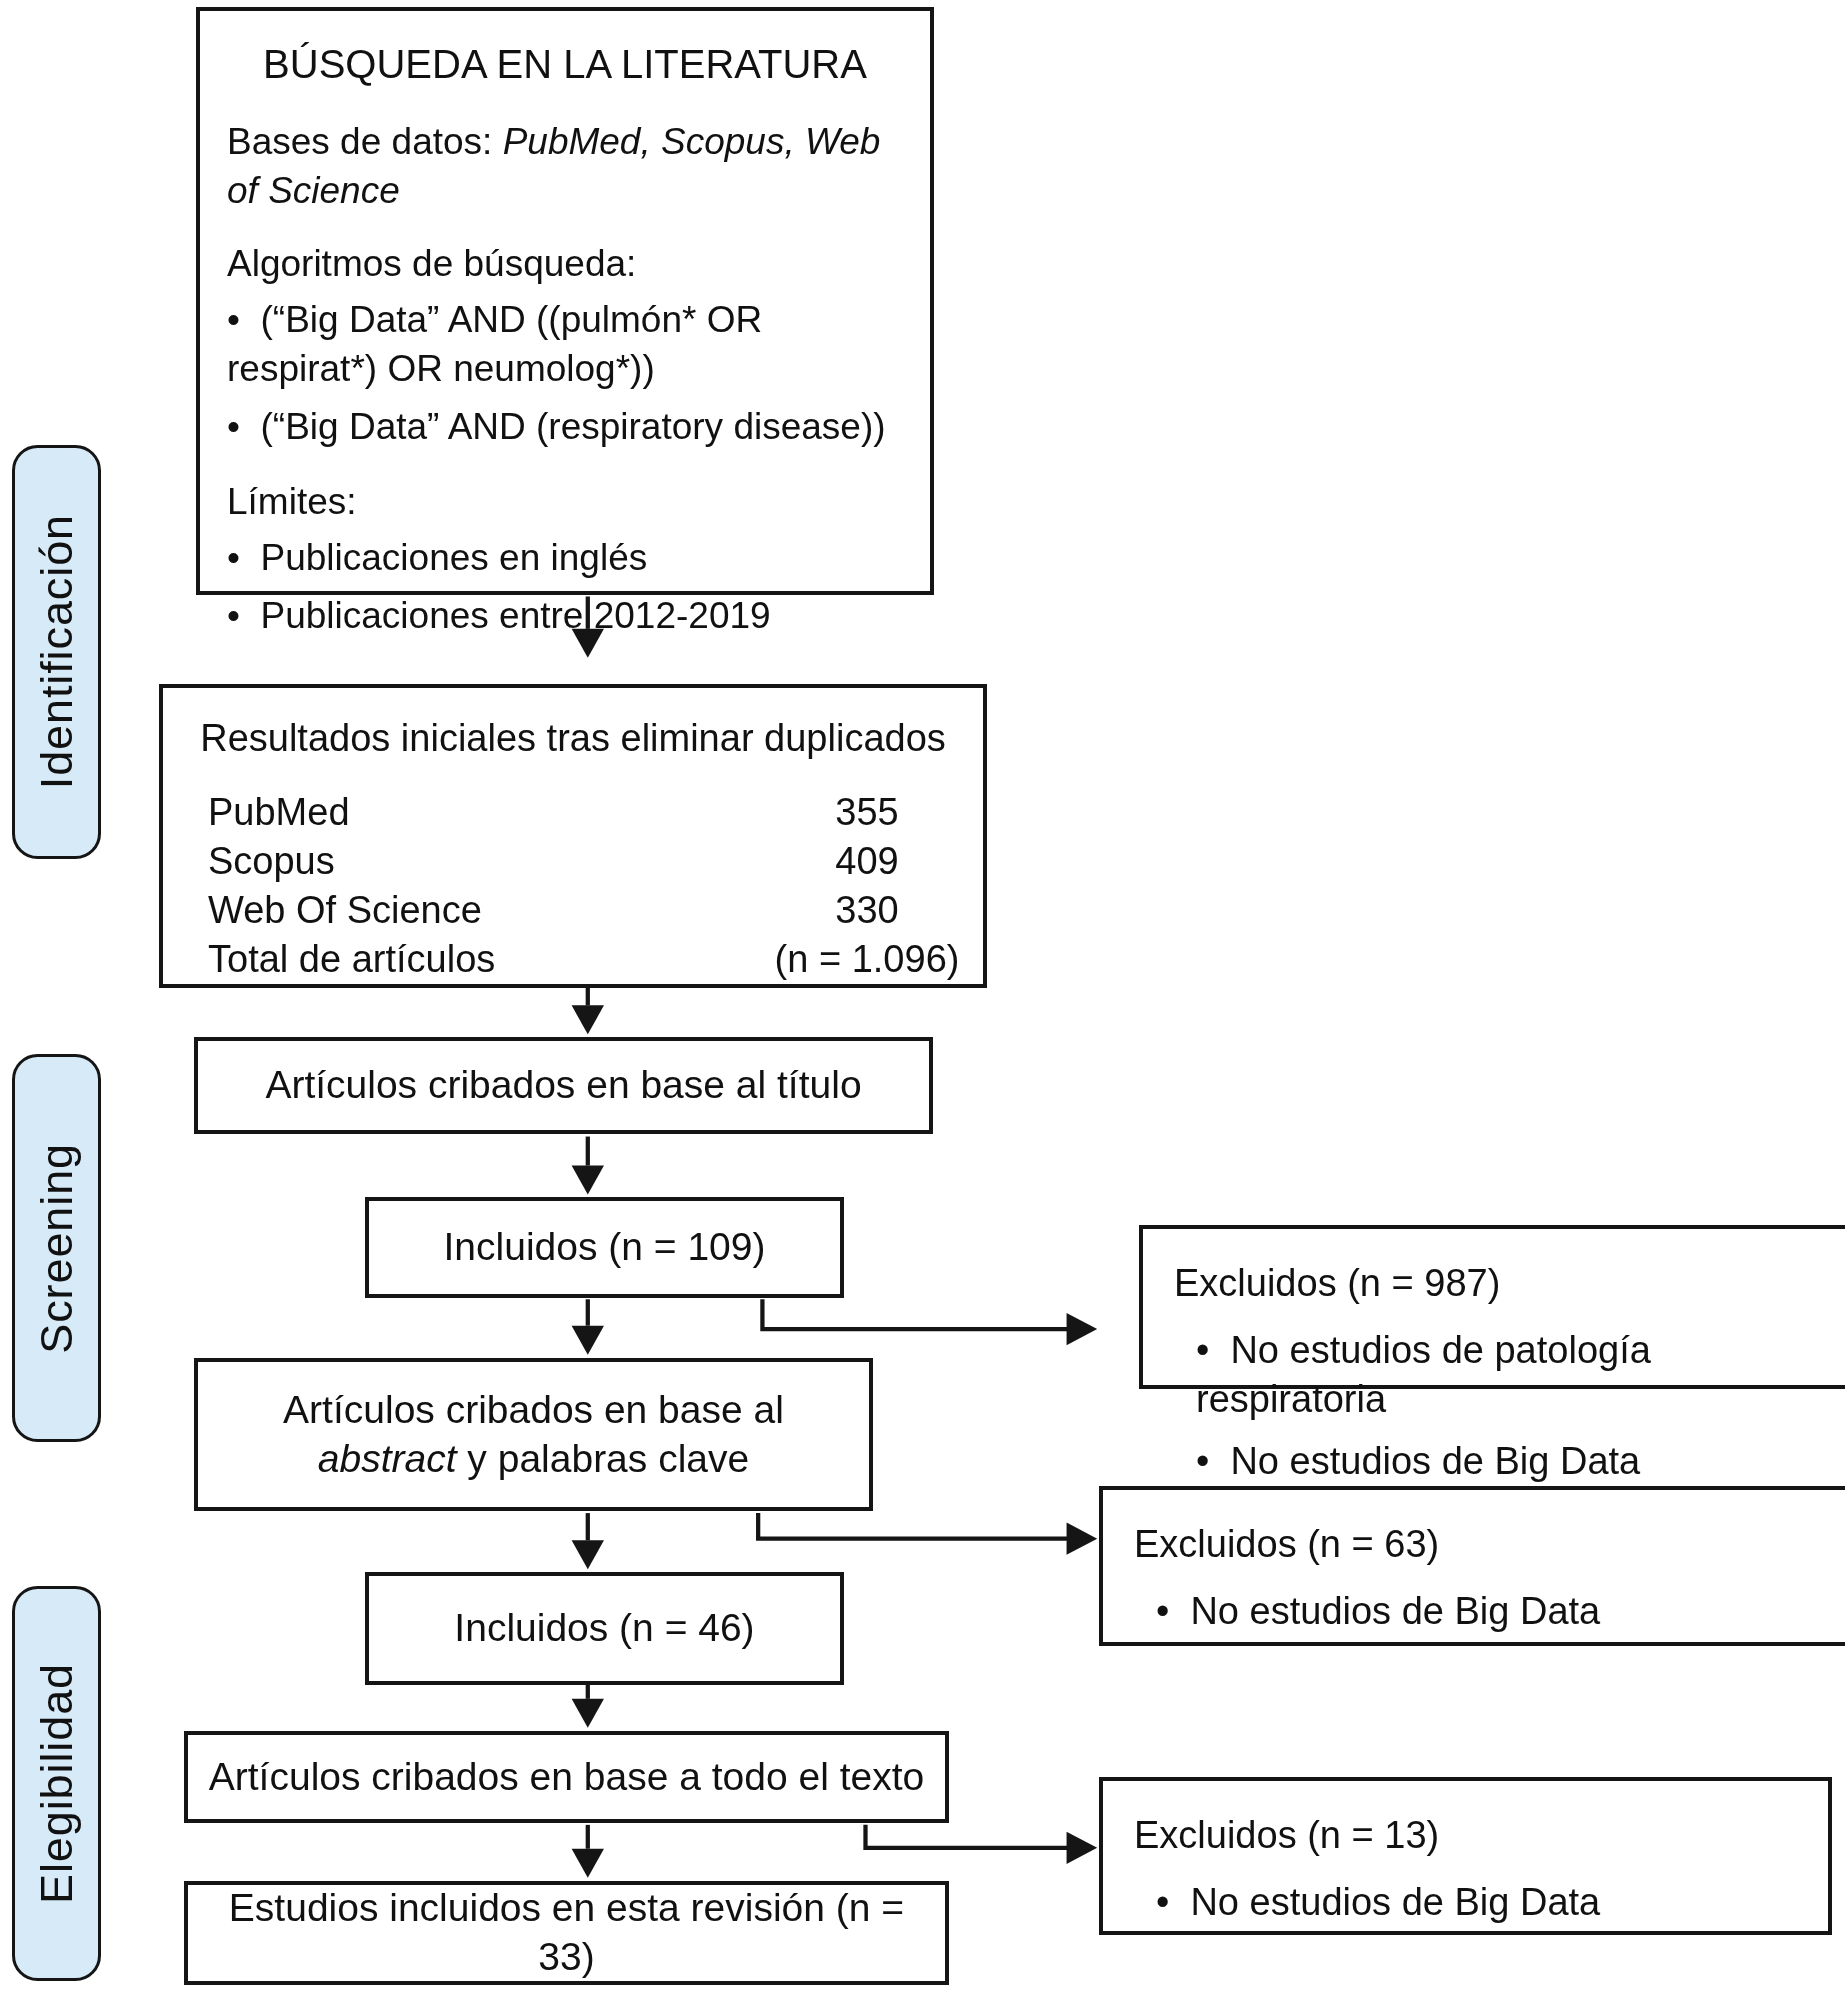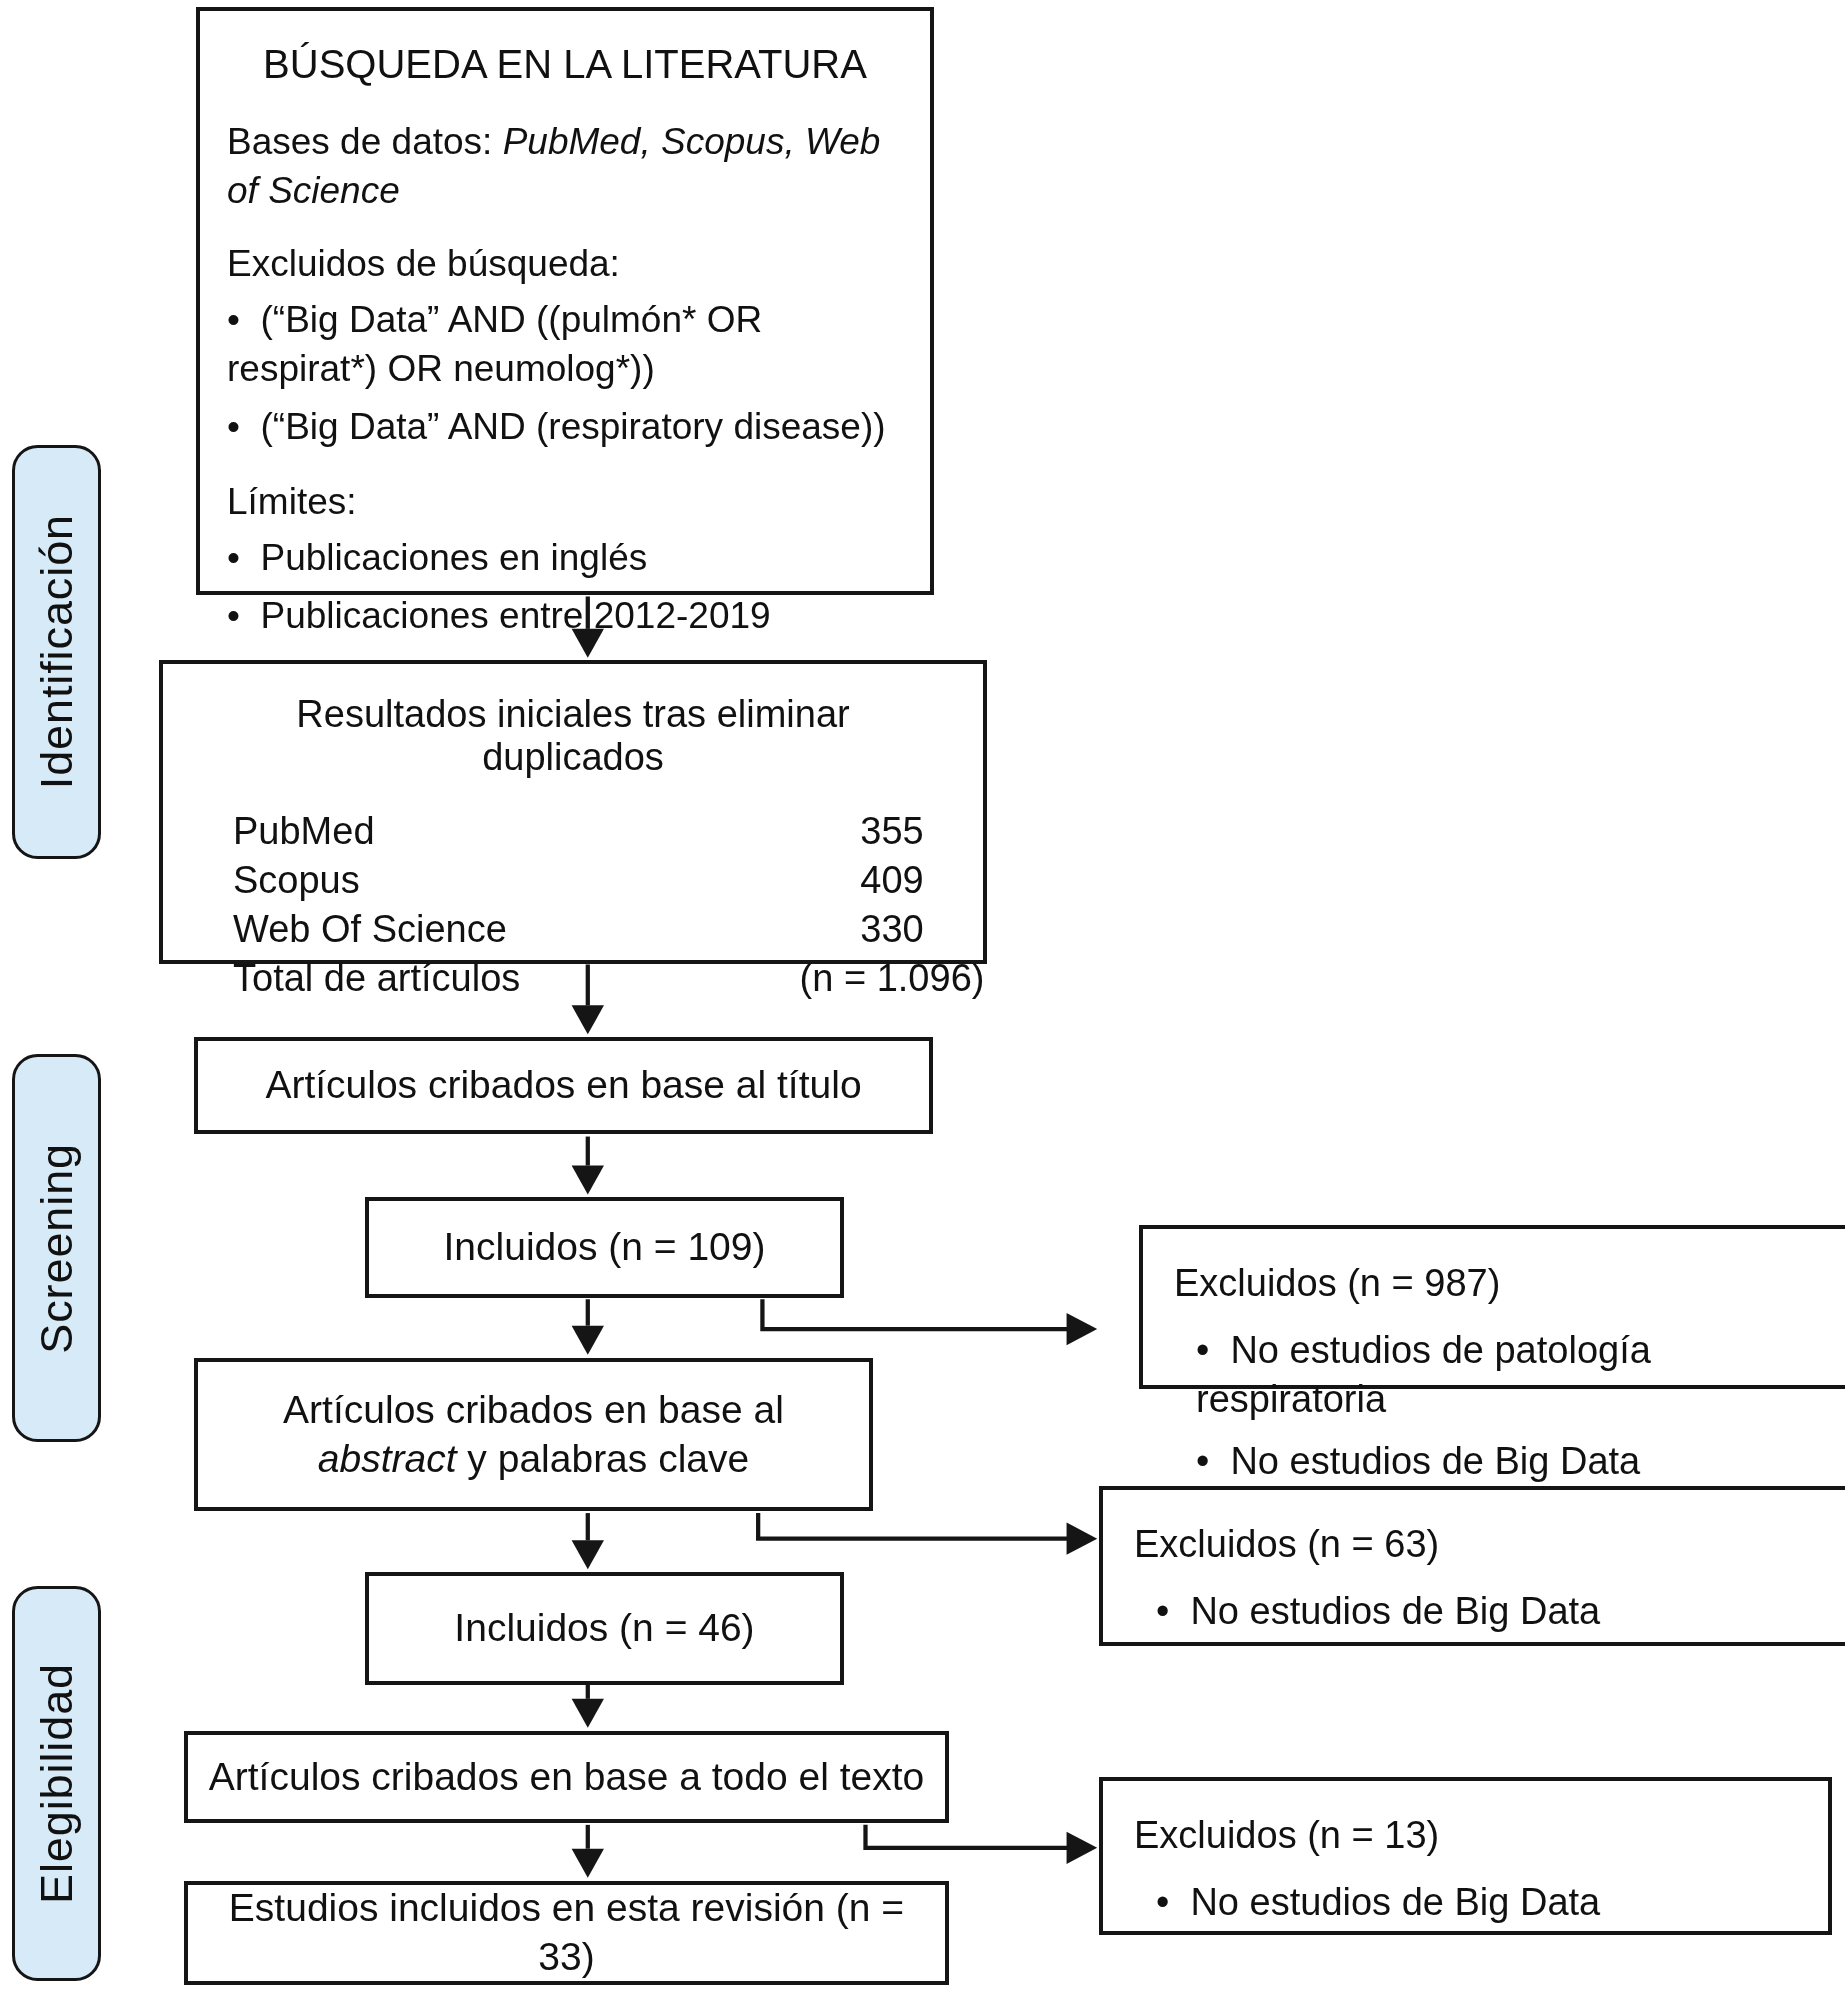--- a/index.html
+++ b/index.html
@@ -17,21 +17,21 @@
   .stage .vtext{writing-mode:vertical-rl;transform:rotate(180deg);font-size:45px;letter-spacing:0.9px;}
   
   .searchbox{padding:20.4px 27px;font-size:37px;line-height:1.33;}
   .s-title{text-align:center;font-size:40px;margin:6.8px 0 25.6px 0;}
   .s-par{margin:0 0 24px 0;}
   .s-head{margin:0 0 5.1px 0;}
   .bullet{padding-left:0;margin:6.8px 0 8.5px 0;}
   .bullet::before{content:"\2022\00a0\00a0";}
   .ital{font-style:italic;}
   
-  .resultsbox{padding:24px 39px;font-size:38px;}
+  .resultsbox{padding:24px 14px;font-size:38px;margin-top:24px;}
   .r-title{text-align:center;margin:5.1px 0 31px 0;}
   .r-row{position:relative;height:49px;padding-left:31px;}
   .r-val{position:absolute;left:511px;width:358px;text-align:center;top:0;}
   
   .exbox{padding:27px 31px;font-size:38px;line-height:1.3;}
   .ex-title{margin:3.4px 0 17px 0;}
   .ex-li{margin:5.1px 0 12px 22px;}
   .ex-li::before{content:"\2022\00a0\00a0";}
 </style>
 </head>
@@ -72,21 +72,21 @@
   <div class="stage" style="left: 12px; top: 1054px; width: 89px; height: 388px; background: rgb(214, 234, 248);">
     <span class="vtext">Screening</span>
   </div>
   <div class="stage" style="left: 12px; top: 1586px; width: 89px; height: 395px; background: rgb(214, 234, 248);">
     <span class="vtext">Elegibilidad</span>
   </div>
 
   <div class="box searchbox" style="left:196px;top:6.8px;width:738px;height:588px;">
     <div class="s-title">BÚSQUEDA EN LA LITERATURA</div>
     <p class="s-par"><span>Bases de datos: </span><span class="ital">PubMed, Scopus, Web of Science</span></p>
-    <p class="s-par s-head">Excluidos de búsqueda:</p>
+    <p class="s-par s-head">Algoritmos de búsqueda:</p>
     <div class="bullet">(“Big Data” AND ((pulmón* OR respirat*) OR neumolog*))</div>
     <div class="bullet">(“Big Data” AND (respiratory disease))</div>
     <p class="s-par s-head" style="margin-top:25.6px;">Límites:</p>
     <div class="bullet">Publicaciones en inglés</div>
     <div class="bullet">Publicaciones entre 2012-2019</div>
   </div>
 
   <div class="box resultsbox" style="left:159px;top:660px;width:828px;height:304px;">
     <div class="r-title">Resultados iniciales tras eliminar duplicados</div>
     <div class="r-row">

